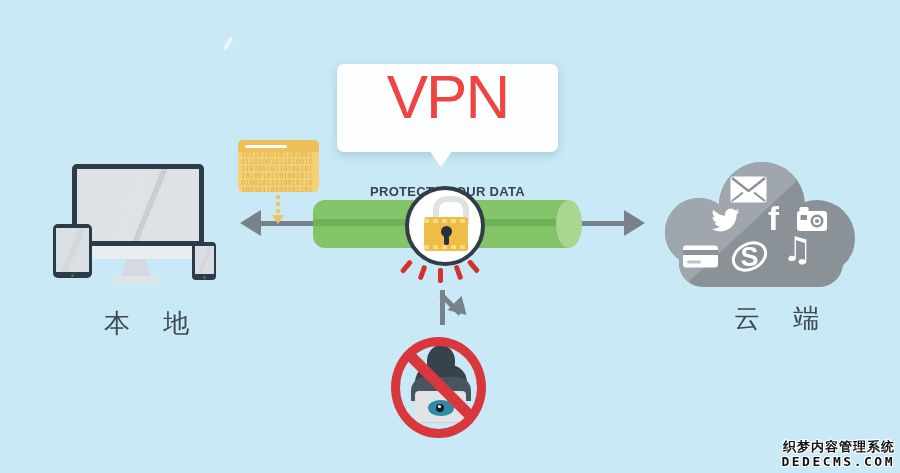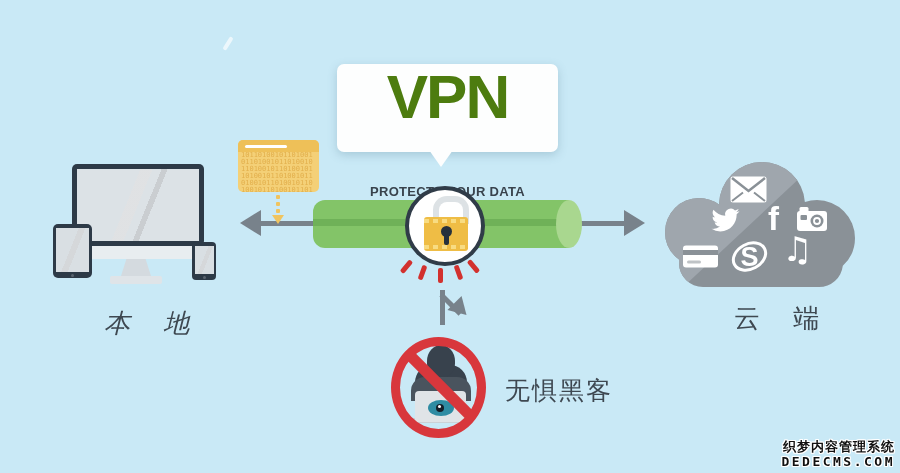--- a/index.html
+++ b/index.html
@@ -5,22 +5,22 @@
   html,body{margin:0;padding:0;background:#eef6fa;}
   .stage{position:relative;width:900px;height:473px;background:#C9E9F6;overflow:hidden;
          font-family:"Liberation Sans","DejaVu Sans",sans-serif;}
   .abs{position:absolute;}
 
   
   .bubble{left:337px;top:64px;width:221px;height:88px;background:#FDFEFE;border-radius:7px;
           box-shadow:0 3px 10px rgba(90,130,150,.30);text-align:center;}
   .bubble-tail{left:429px;top:150px;width:0;height:0;border-left:12px solid transparent;
           border-right:12px solid transparent;border-top:17px solid #FDFEFE;}
-  .vpn-title{width:100%;top:2px;left:0;font-size:62px;font-weight:bold;letter-spacing:-2px;
-          color:#4d7c0f;line-height:62px;}
+  .vpn-title{width:100%;top:2px;left:0;font-size:62px;font-weight:normal;letter-spacing:-2px;
+          color:#ef4444;line-height:62px;}
   .vpn-sub{width:100%;top:120px;left:0;font-size:13px;font-weight:bold;letter-spacing:.3px;color:#39434D;}
 
   .streak{left:226px;top:36px;width:4px;height:15px;background:rgba(255,255,255,.65);
           transform:rotate(32deg);border-radius:2px;}
 
   
   .monitor-frame{left:72px;top:164px;width:132px;height:82px;background:#2D3A47;border-radius:5px;}
   .monitor-screen{left:5px;top:5px;right:5px;bottom:5px;
      background:linear-gradient(112deg,#DCE2E6 42%,rgba(255,255,255,.85) 42%,rgba(255,255,255,.85) 50%,
        #DCE2E6 50%,#DCE2E6 56%,rgba(255,255,255,.75) 56%,rgba(255,255,255,.75) 60%,#DCE2E6 60%);}
@@ -30,21 +30,21 @@
   .stand-base{left:110px;top:276px;width:52px;height:8px;background:#DFE4E8;border-radius:2px;}
   .tablet{left:53px;top:224px;width:39px;height:54px;background:#2D3A47;border-radius:5px;}
   .tablet-screen{left:3px;top:4px;right:3px;bottom:6px;
       background:linear-gradient(112deg,#D9DFE3 45%,rgba(255,255,255,.8) 45%,rgba(255,255,255,.8) 58%,#D9DFE3 58%);}
   .phone{left:192px;top:242px;width:24px;height:38px;background:#2D3A47;border-radius:4px;}
   .phone-screen{left:2.5px;top:4px;right:2.5px;bottom:6px;
       background:linear-gradient(112deg,#D9DFE3 45%,rgba(255,255,255,.8) 45%,rgba(255,255,255,.8) 60%,#D9DFE3 60%);}
   .home-dot{left:50%;bottom:1.5px;width:3px;height:3px;margin-left:-1.5px;background:#5A6570;border-radius:50%;}
 
   .zh-label{font-size:26px;color:#3E4851;letter-spacing:13px;white-space:nowrap;}
-  .label-local{left:104px;top:306px;font-style:italic;}
+  .label-local{left:104px;top:306px;}
   .label-cloud{left:734px;top:301px;}
 
   
   .h-line{height:5px;background:#78828B;top:221px;}
   .line-left{left:258px;width:57px;}
   .line-right{left:566px;width:60px;}
   .head-left{left:240px;top:210px;width:0;height:0;border-top:13px solid transparent;
       border-bottom:13px solid transparent;border-right:21px solid #78828B;}
   .head-right{left:624px;top:210px;width:0;height:0;border-top:13px solid transparent;
       border-bottom:13px solid transparent;border-left:21px solid #78828B;}
@@ -192,21 +192,20 @@
       <div class="abs laptop">
         <div class="abs eye">
           <div class="abs pupil"></div>
           <div class="abs glint"></div>
         </div>
       </div>
       <div class="abs no-bar"></div>
     </div>
     <div class="abs no-ring"></div>
   </div>
-  <div class="abs label-hacker">无惧黑客</div>
 
   <div class="abs cloud">
     <svg width="192" height="130" viewBox="0 0 192 130">
       <defs>
         <clipPath id="cloudclip">
           <circle cx="97" cy="45" r="43"></circle>
           <circle cx="34" cy="72" r="34"></circle>
           <circle cx="152" cy="78" r="38"></circle>
           <rect x="14" y="70" width="164" height="57" rx="24"></rect>
         </clipPath>

